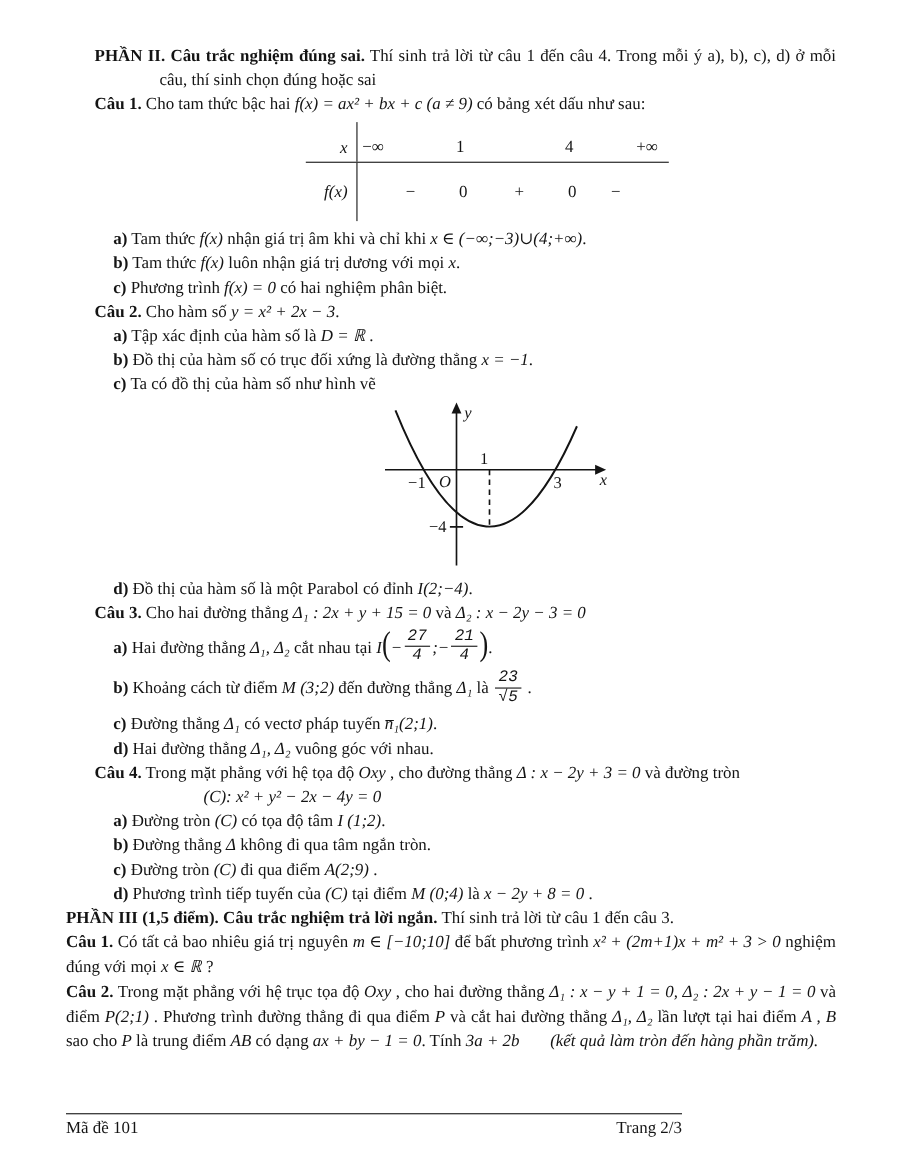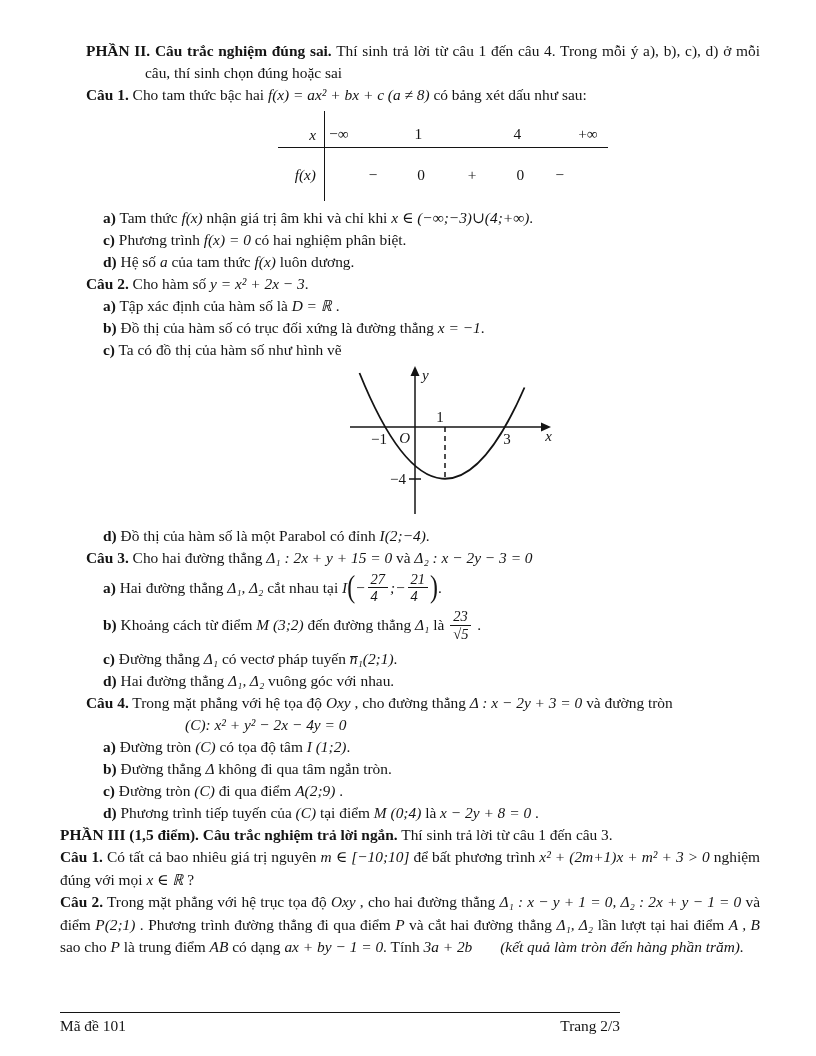--- a/index.html
+++ b/index.html
@@ -15,23 +15,23 @@
   .line{line-height:22px;}
   .sb{font-weight:700;}
   .sm{font-style:italic;}
   .si{font-style:italic;margin-left:24px;}
   .hang{padding-left:85px;text-indent:-59px;text-align:justify;}
   .q2{padding-left:26px;}
   .item{padding-left:43px;}
   .ind2{padding-left:125px;}
   .para{text-align:justify;line-height:22.5px;}
   .tall{margin:4px 0;}
-  .frac{display:inline-block;vertical-align:middle;text-align:left;
+  .frac{display:inline-block;vertical-align:middle;text-align:center;
         line-height:1.12;font-style:italic;font-size:14.5px;
-        position:relative;top:-2px;padding:0 2px;}
+        position:relative;top:-2px;padding:0 2px;font-family:Liberation Mono, monospace;}
   .frac .fn{display:block;padding:0 3px;}
   .frac .fd{display:block;border-top:1.3px solid #141414;padding:0 3px;}
   .bigp{display:inline-block;font-size:1.55em;transform:scaleY(1.3);
         vertical-align:middle;line-height:1;position:relative;top:-2px;}
   
   .sign-table{width:330px;margin:5px 0 6px 218px;}
   .st-row{display:flex;}
   .st-row1{border-bottom:1.7px solid #141414;}
   .st-label{width:38px;border-right:1.7px solid #141414;
             display:flex;justify-content:flex-end;align-items:center;
@@ -51,21 +51,21 @@
   .footer{border-top:1.9px solid #141414;display:flex;justify-content:space-between;
           padding-top:3px;line-height:20px;margin-top:7px;}
 </style>
 </head>
 <body>
 
 <div class="page">
 
   <div class="sec">
       <div class="line hang"><span class="sb">PHẦN II. Câu trắc nghiệm đúng sai.</span><span class="st"> Thí sinh trả lời từ câu 1 đến câu 4. Trong mỗi ý a), b), c), d) ở mỗi câu, thí sinh chọn đúng hoặc sai</span></div>
-      <div class="line q2"><span class="sb">Câu 1.</span><span class="st"> Cho tam thức bậc hai </span><span class="sm">f(x) = ax² + bx + c (a ≠ 8)</span><span class="st"> có bảng xét dấu như sau:</span></div>
+      <div class="line q2"><span class="sb">Câu 1.</span><span class="st"> Cho tam thức bậc hai </span><span class="sm">f(x) = ax² + bx + c (a ≠ 9)</span><span class="st"> có bảng xét dấu như sau:</span></div>
     </div>
 
   <div class="sign-table">
     <div class="st-row st-row1">
       <div class="st-label">
         <span class="sm">x</span>
       </div>
       <div class="st-cells" id="stx">
           <span class="st-cell" style="left: 5%;">−∞</span>
           <span class="st-cell" style="left: 33%;">1</span>
@@ -82,22 +82,22 @@
           <span class="st-cell" style="left: 34%;">0</span>
           <span class="st-cell" style="left: 52%;">+</span>
           <span class="st-cell" style="left: 69%;">0</span>
           <span class="st-cell" style="left: 83%;">−</span>
         </div>
     </div>
   </div>
 
   <div class="sec">
       <div class="line item"><span class="sb">a)</span><span class="st"> Tam thức </span><span class="sm">f(x)</span><span class="st"> nhận giá trị âm khi và chỉ khi </span><span class="sm">x ∈ (−∞;−3)∪(4;+∞)</span><span class="st">.</span></div>
+      <div class="line item"><span class="sb">b)</span><span class="st"> Tam thức </span><span class="sm">f(x)</span><span class="st"> luôn nhận giá trị dương với mọi </span><span class="sm">x</span><span class="st">.</span></div>
       <div class="line item"><span class="sb">c)</span><span class="st"> Phương trình </span><span class="sm">f(x) = 0</span><span class="st"> có hai nghiệm phân biệt.</span></div>
-      <div class="line item"><span class="sb">d)</span><span class="st"> Hệ số </span><span class="sm">a</span><span class="st"> của tam thức </span><span class="sm">f(x)</span><span class="st"> luôn dương.</span></div>
       <div class="line q2"><span class="sb">Câu 2.</span><span class="st"> Cho hàm số </span><span class="sm">y = x² + 2x − 3</span><span class="st">.</span></div>
       <div class="line item"><span class="sb">a)</span><span class="st"> Tập xác định của hàm số là </span><span class="sm">D = ℝ</span><span class="st"> .</span></div>
       <div class="line item"><span class="sb">b)</span><span class="st"> Đồ thị của hàm số có trục đối xứng là đường thẳng </span><span class="sm">x = −1</span><span class="st">.</span></div>
       <div class="line item"><span class="sb">c)</span><span class="st"> Ta có đồ thị của hàm số như hình vẽ</span></div>
     </div>
 
   <div class="fig">
     <svg width="230" height="158" viewBox="0 0 230 158">
 
       <line x1="20" y1="62" x2="213" y2="62" stroke="#141414" stroke-width="1.5"></line>

